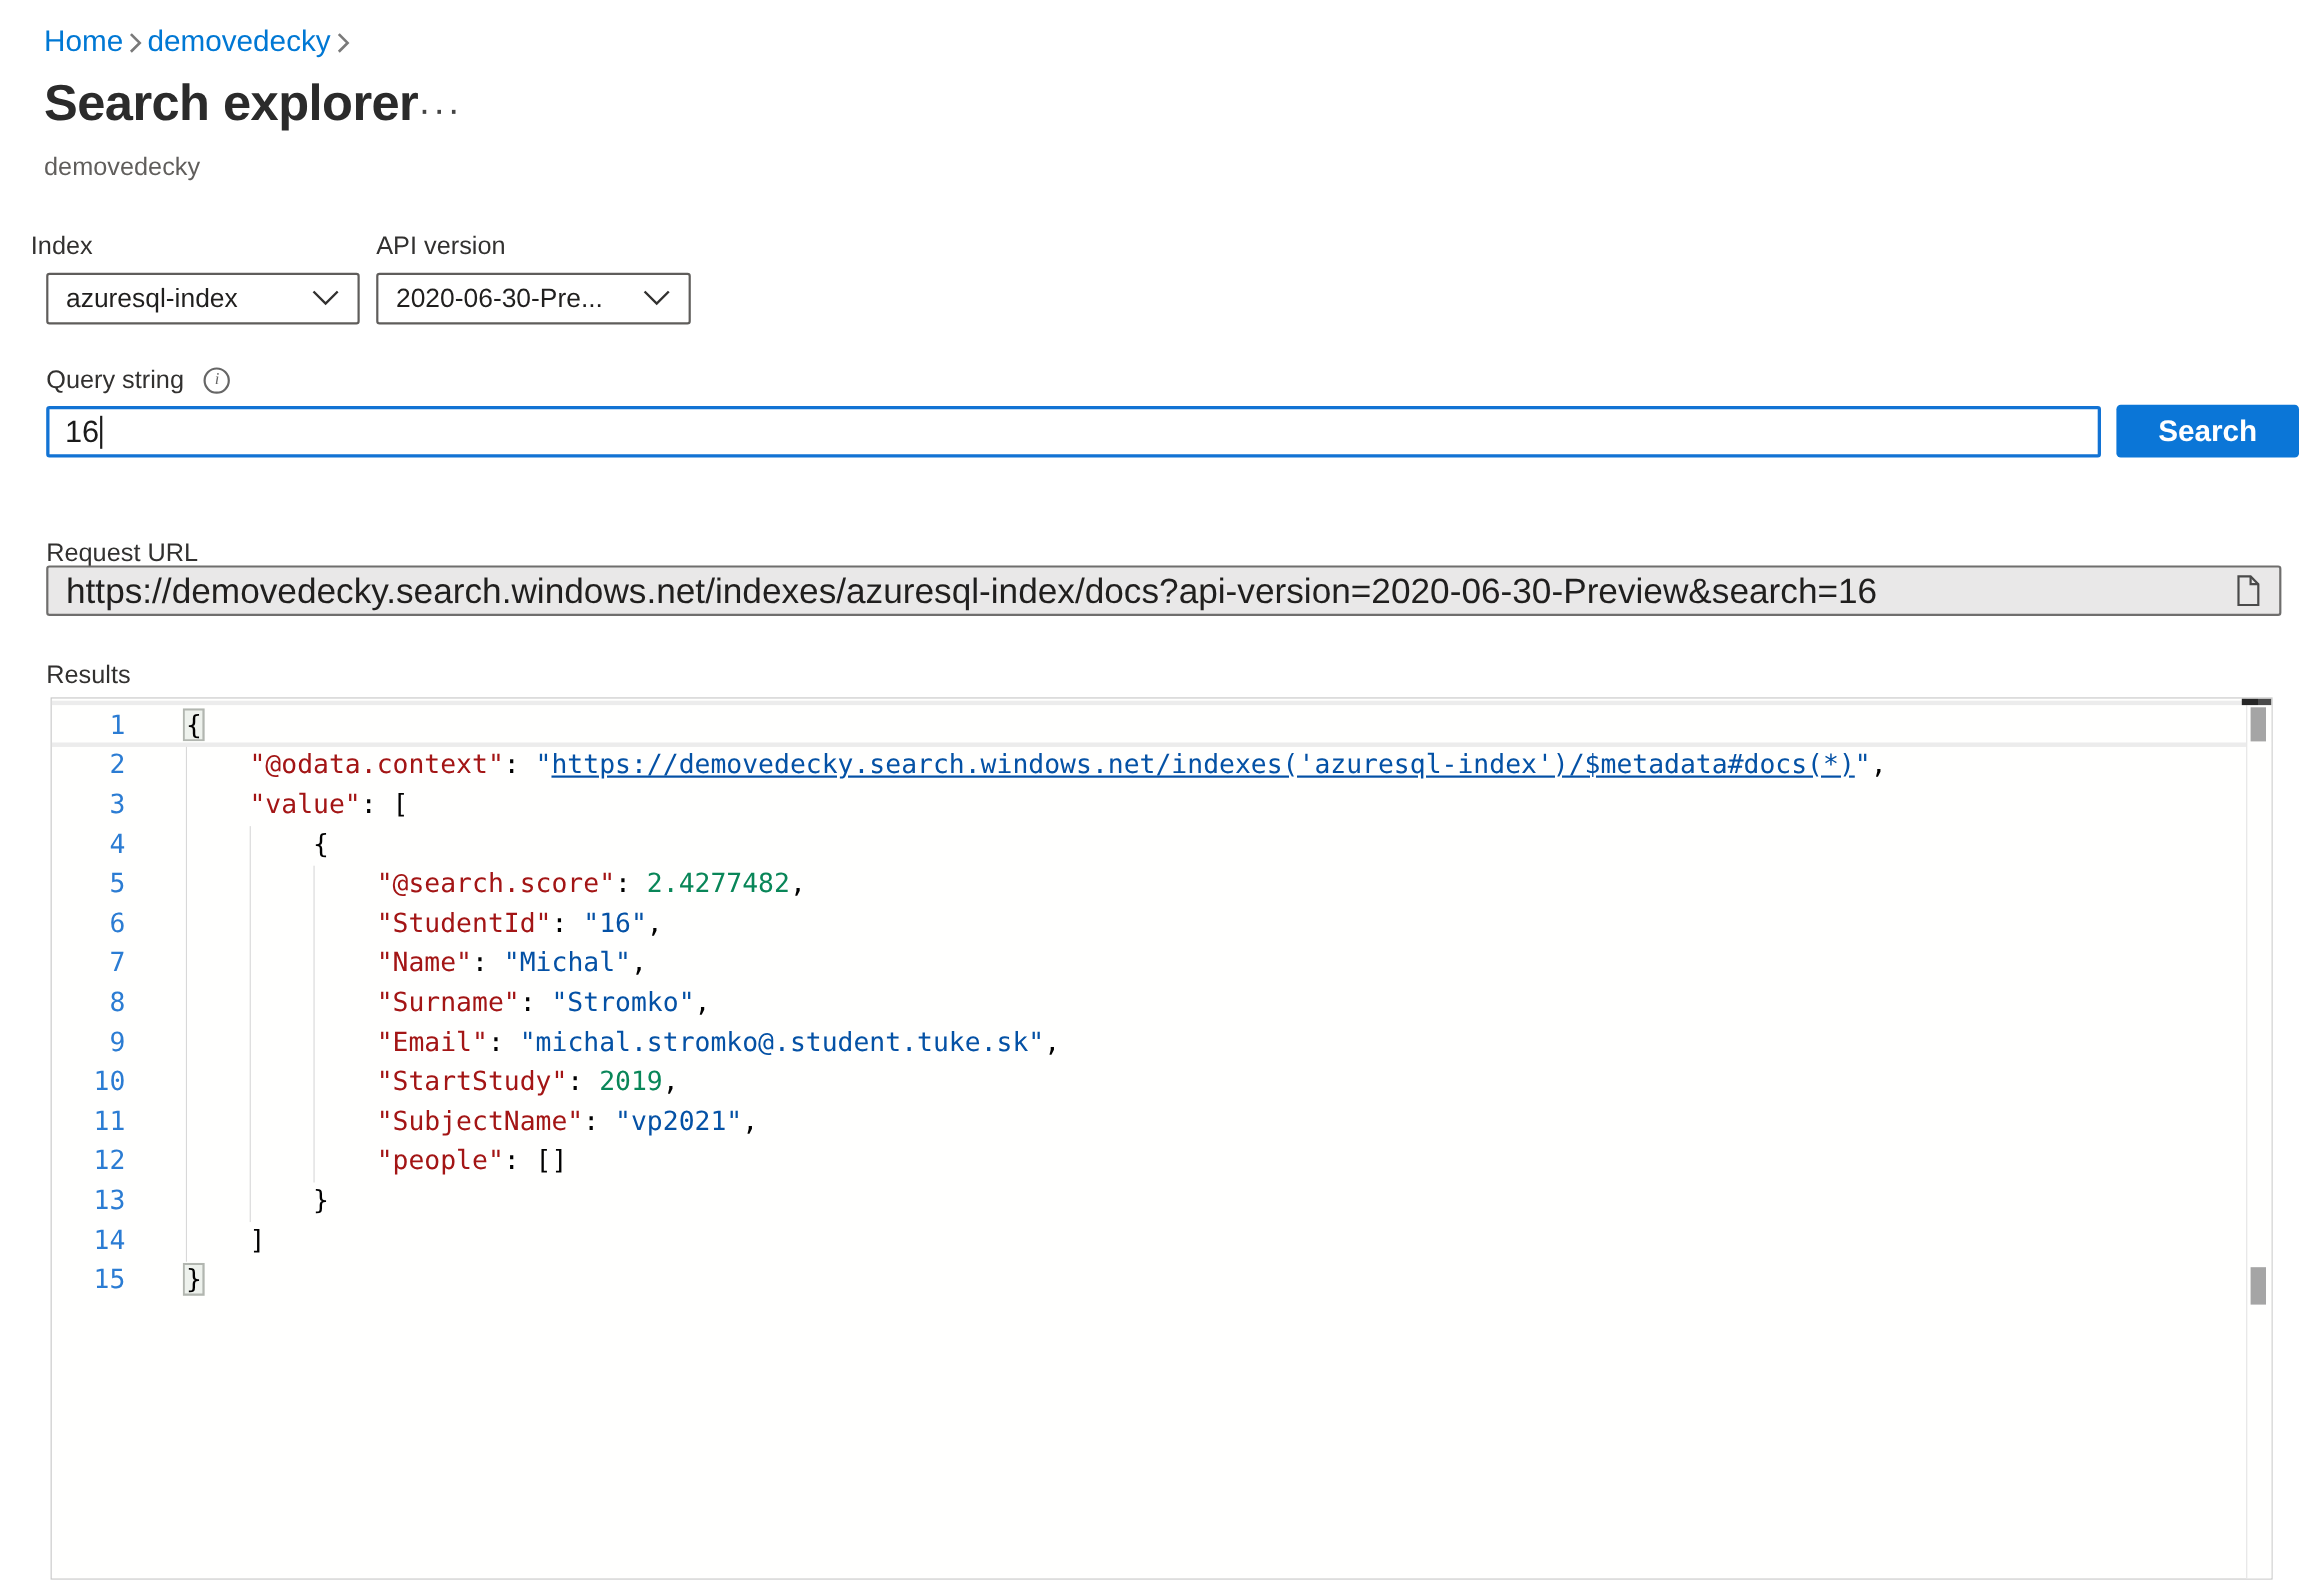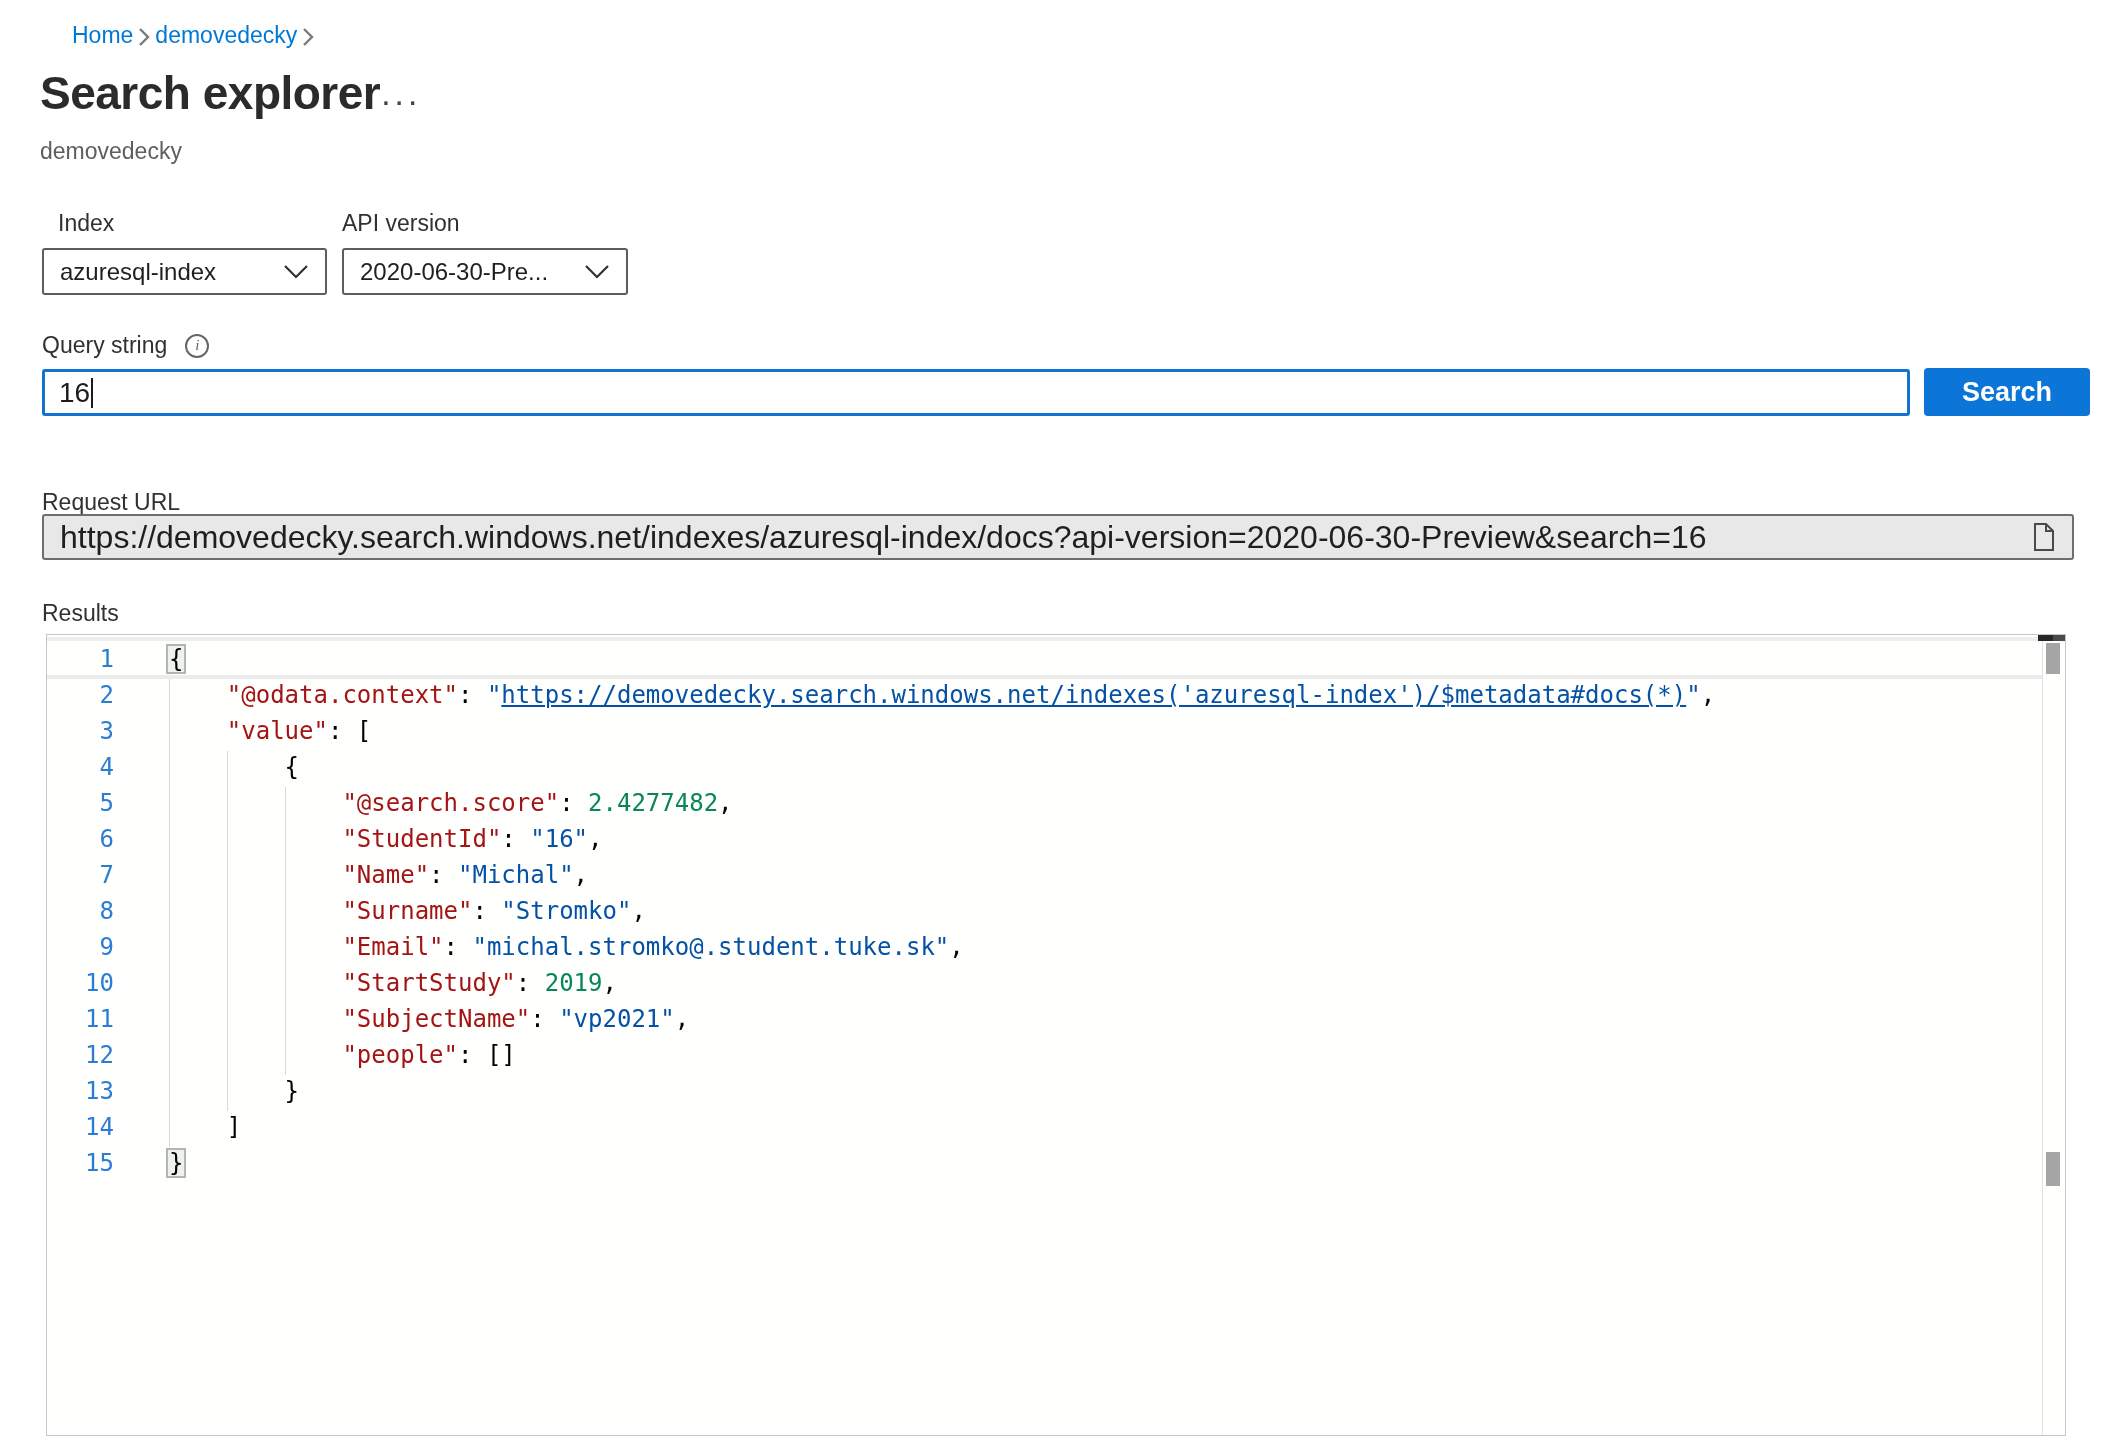--- a/index.html
+++ b/index.html
@@ -7,40 +7,40 @@
   body {
     position: relative;
     background: #ffffff;
     font-family: "Liberation Sans", sans-serif;
     color: #323130;
     overflow: hidden;
   }
   .abs { position: absolute; }
 
   
-  .breadcrumb { left: 40px; top: 22px; display: flex; align-items: center; gap: 4px; font-size: 23px; margin-left: 32px; }
+  .breadcrumb { left: 40px; top: 22px; display: flex; align-items: center; gap: 4px; font-size: 27px; }
   .breadcrumb a { color: #0078d4; text-decoration: none; cursor: pointer; }
   .crumb-sep { display: inline-flex; margin-top: 3px; }
 
   
   .title-row { left: 40px; top: 66px; display: flex; align-items: center; }
   .page-title { font-size: 46px; font-weight: 700; color: #2b2b2b; letter-spacing: -0.5px; }
   .ellipsis-btn { background: none; border: none; font-size: 34px; color: #444; letter-spacing: 2px; cursor: pointer; line-height: 20px; padding-top: 14px; }
   .subtitle { left: 40px; top: 138px; font-size: 23px; color: #605e5c; }
 
   
   .field-label { font-size: 23px; color: #323130; }
 
   
   .dropdown {
     display: flex; align-items: center; justify-content: space-between;
     height: 47px; border: 2px solid #5f5d5b; border-radius: 3px;
     background: #fff; padding: 12px 16px; font-size: 24px; color: #201f1e; cursor: pointer;
   }
-  .fld-index-label { left: 58px; top: 210px; }
+  .fld-index-label { left: 28px; top: 210px; }
   .fld-api-label   { left: 342px; top: 210px; }
   .dd-index { left: 42px;  top: 248px; width: 285px; }
   .dd-api   { left: 342px; top: 248px; width: 286px; }
 
   
   .query-label-row { left: 42px; top: 332px; display: flex; align-items: center; gap: 18px; }
   .info-icon {
     width: 24px; height: 24px; border: 2px solid #666; border-radius: 50%;
     display: inline-flex; align-items: center; justify-content: center;
     font-size: 15px; color: #666; font-family: "Liberation Serif", serif; font-style: italic;

